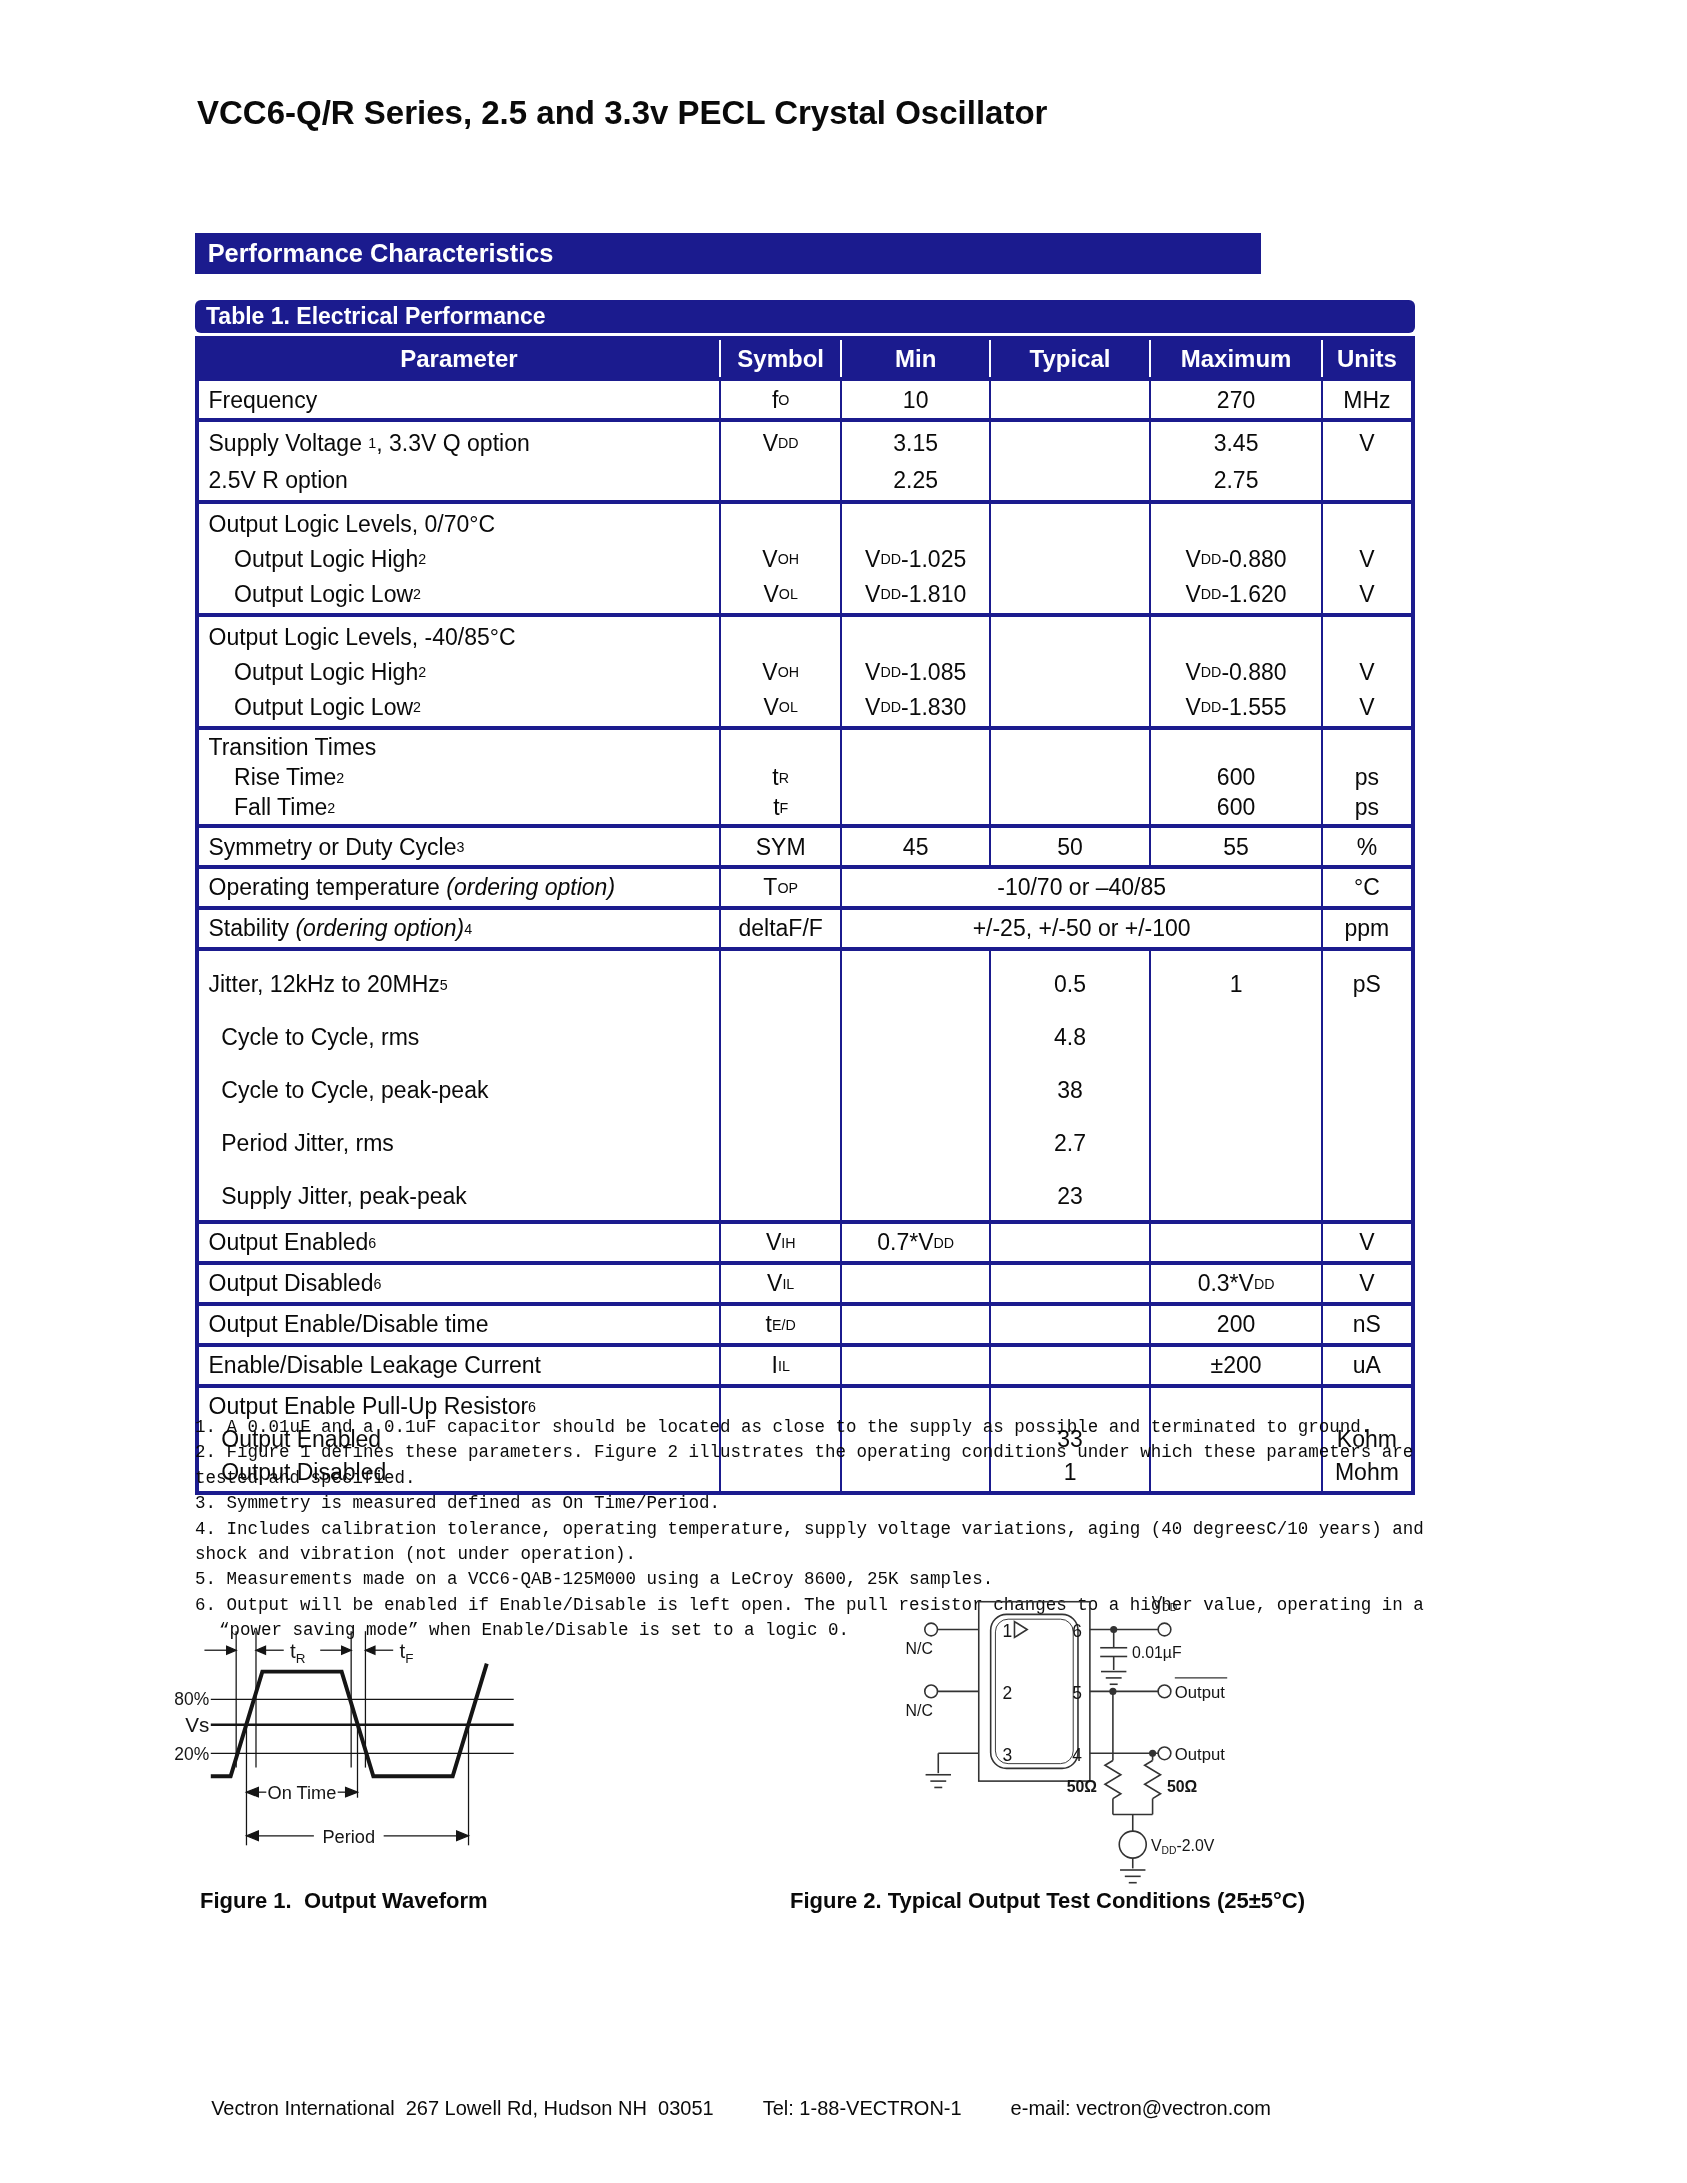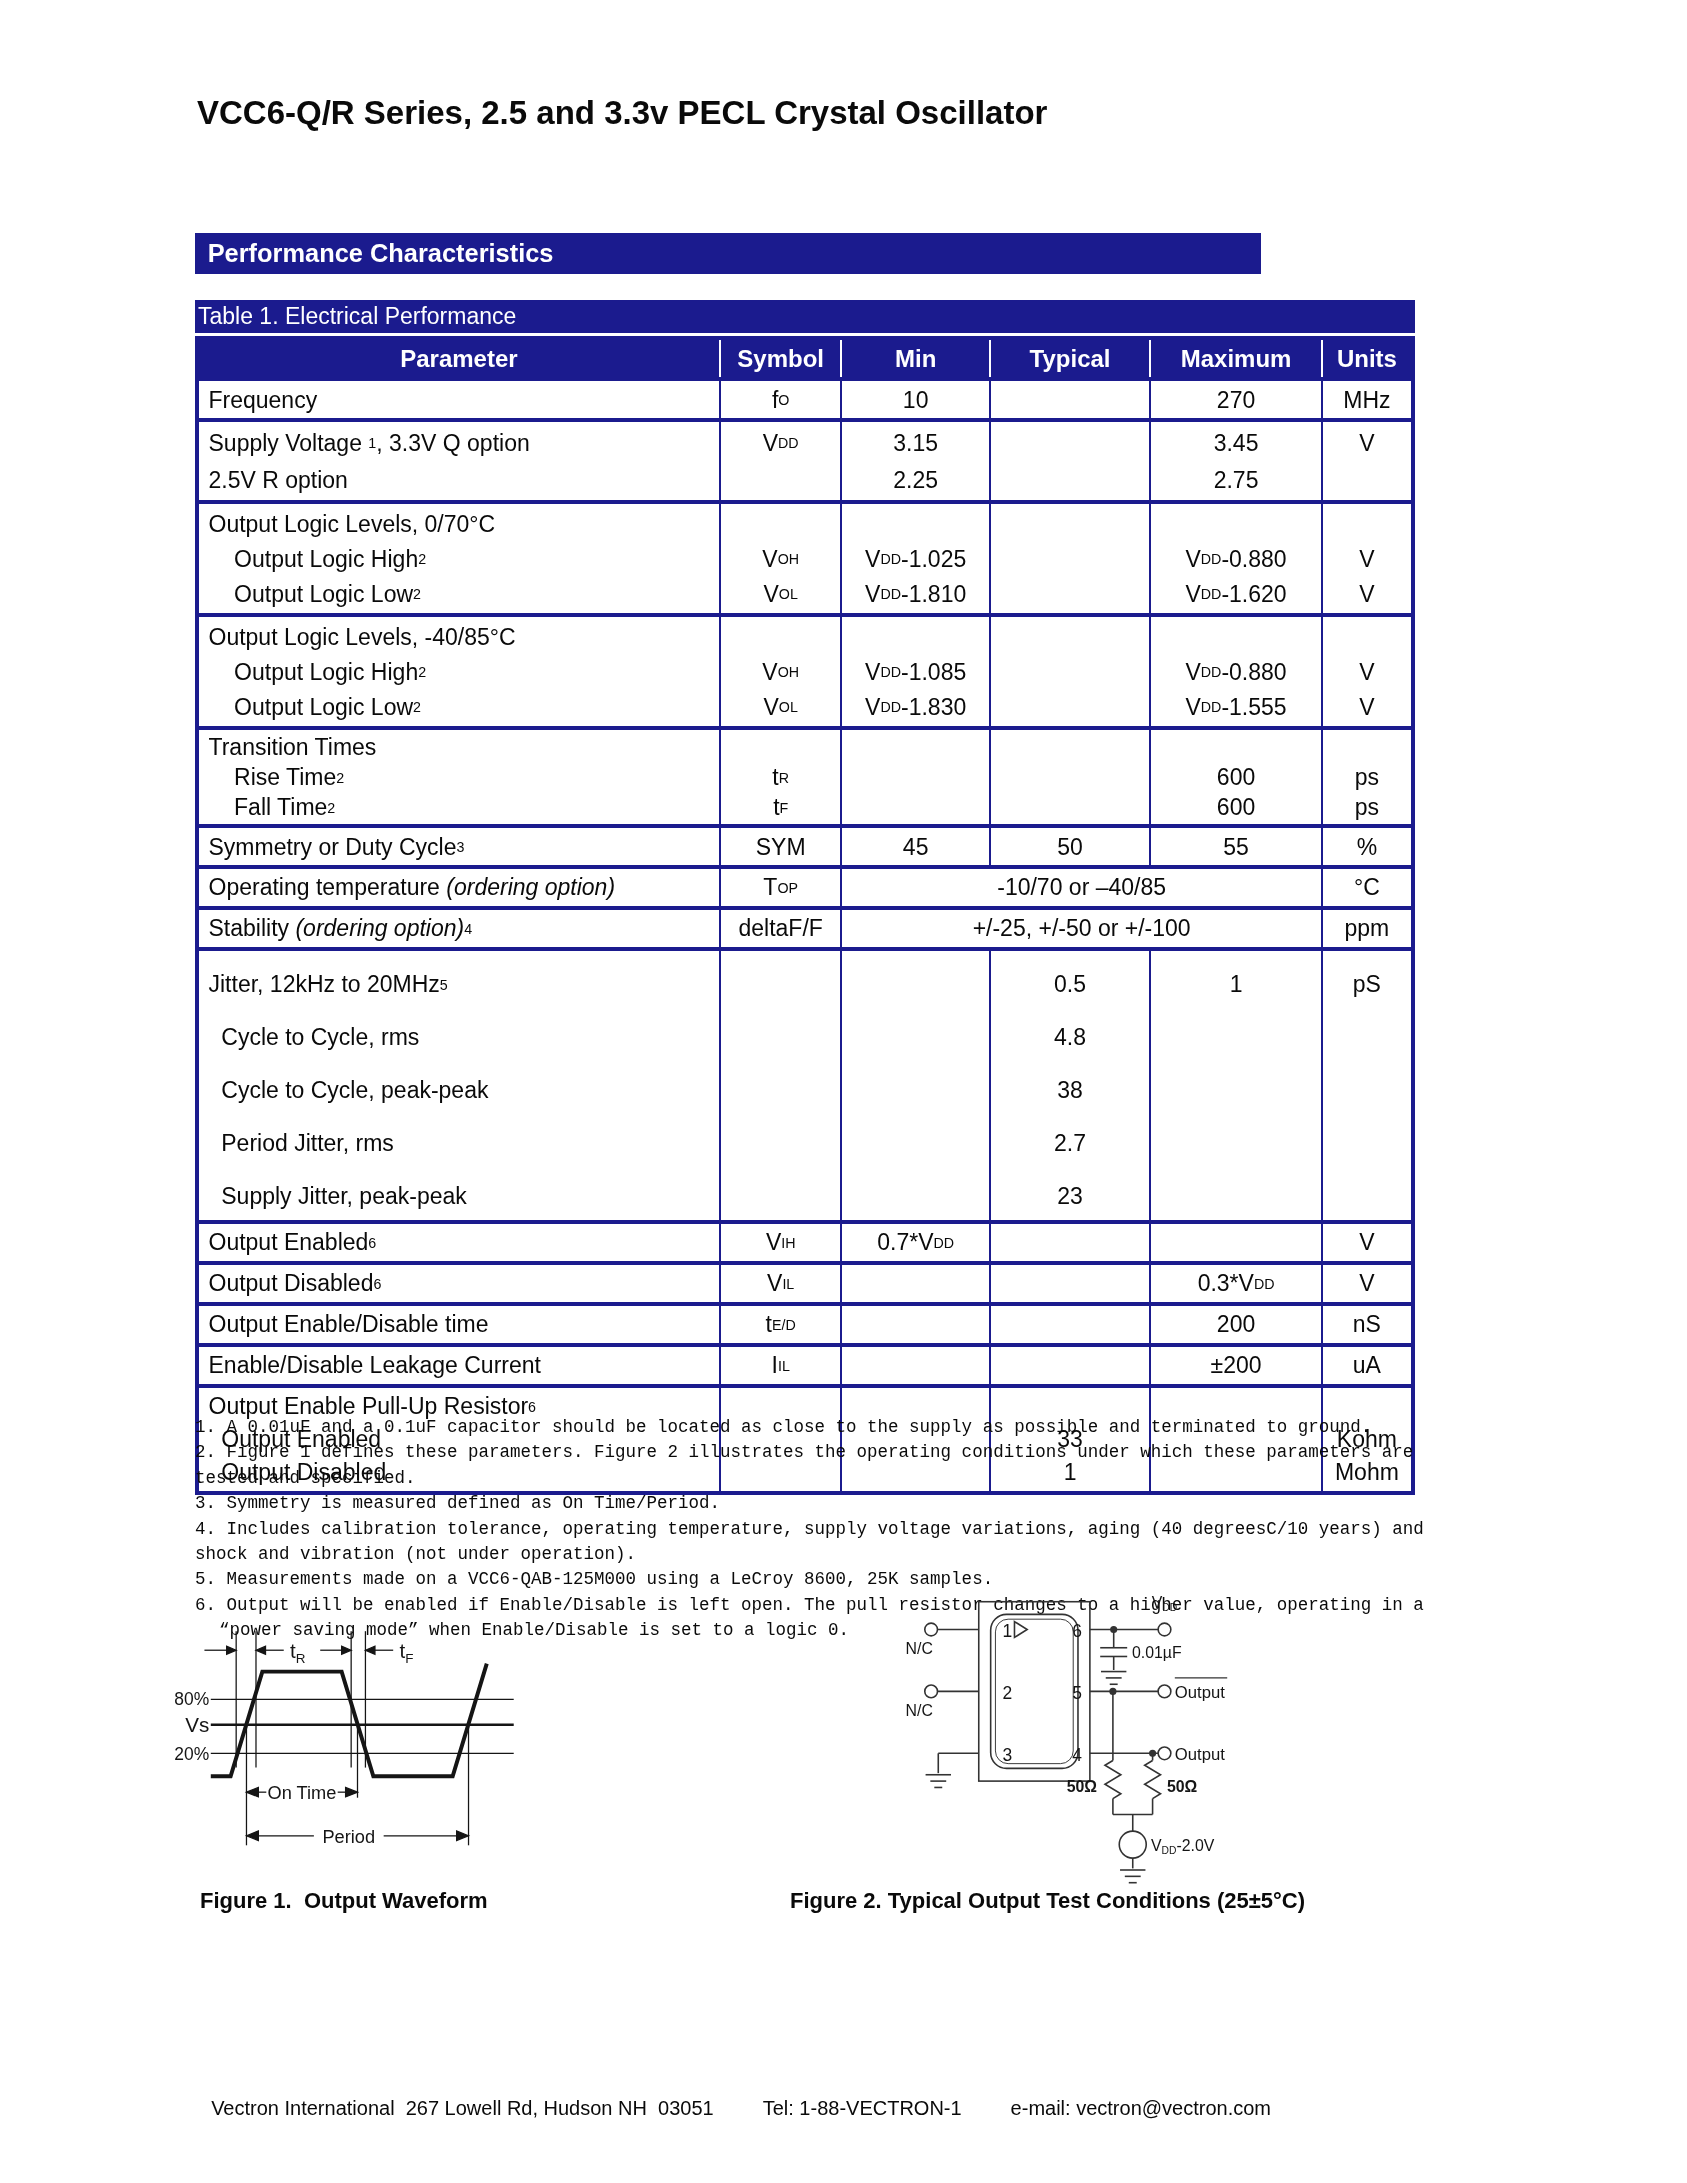--- a/index.html
+++ b/index.html
@@ -2,22 +2,22 @@
 <html style="--navy: #1b1b8e;font-size:12.7px"><head>
 <meta charset="utf-8">
 <style>
   html,body{margin:0;padding:0;background:#fff;}
   body{width:1687px;height:2183px;position:relative;font-family:"Liberation Sans",sans-serif;color:#0a0a0a;}
   .abs{position:absolute;}
   #page-title{left:197px;top:94px;font-size:33px;font-weight:bold;white-space:pre;}
   #perf-bar{left:195px;top:233px;width:1066px;height:41px;background:var(--navy,#1b1b8e);color:#fff;
     font-size:25.4px;font-weight:bold;display:flex;align-items:center;padding-left:12.7px;box-sizing:border-box;}
   #table-block{left:195px;top:300px;width:1220px;}
-  #table-title{background:var(--navy,#1b1b8e);color:#fff;font-weight:normal;font-size:23px;height:33px;
-    display:flex;align-items:center;padding-left:3px;margin-bottom:3.2px;}
+  #table-title{background:var(--navy,#1b1b8e);color:#fff;font-weight:bold;font-size:23px;height:33px;
+    display:flex;align-items:center;padding-left:11px;margin-bottom:3.2px;border-radius:6px;}
   table{width:100%;border-collapse:collapse;border:4px solid var(--navy,#1b1b8e);table-layout:fixed;}
   thead th{background:var(--navy,#1b1b8e);color:#fff;font-size:24px;font-weight:bold;height:37px;
     border-left:2.4px solid #fff;padding:0;}
   thead th:first-child{border-left:none;}
   tbody tr{border-top:4px solid var(--navy,#1b1b8e);}
   td{border-left:2.4px solid var(--navy,#1b1b8e);vertical-align:top;padding:2.4px 0 1.6px 0;font-size:23px;}
   td:first-child{border-left:none;}
   .ln{height:33px;display:flex;align-items:center;justify-content:center;white-space:pre-wrap;}
   td.c-param .ln{justify-content:flex-start;padding-left:9.5px;}
   td.c-span{text-align:center;vertical-align:middle;margin-left:6px;}

